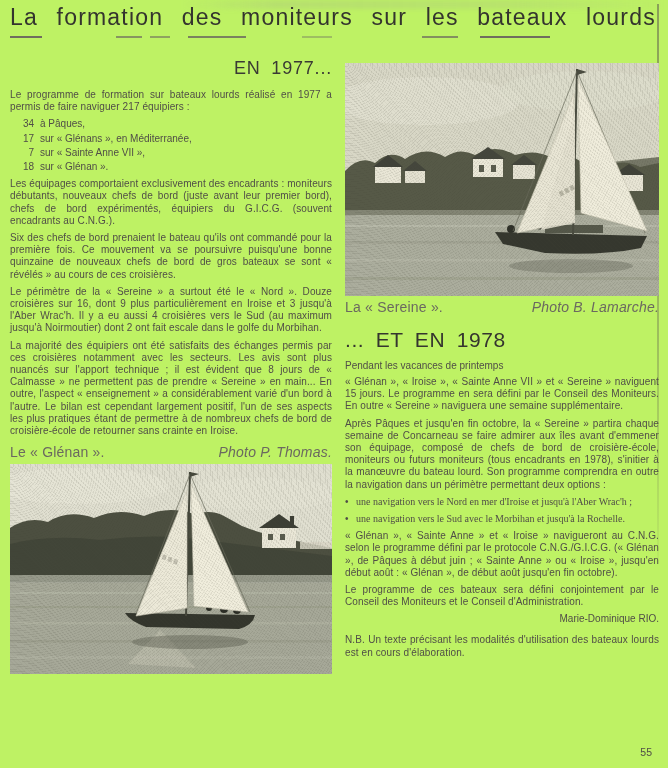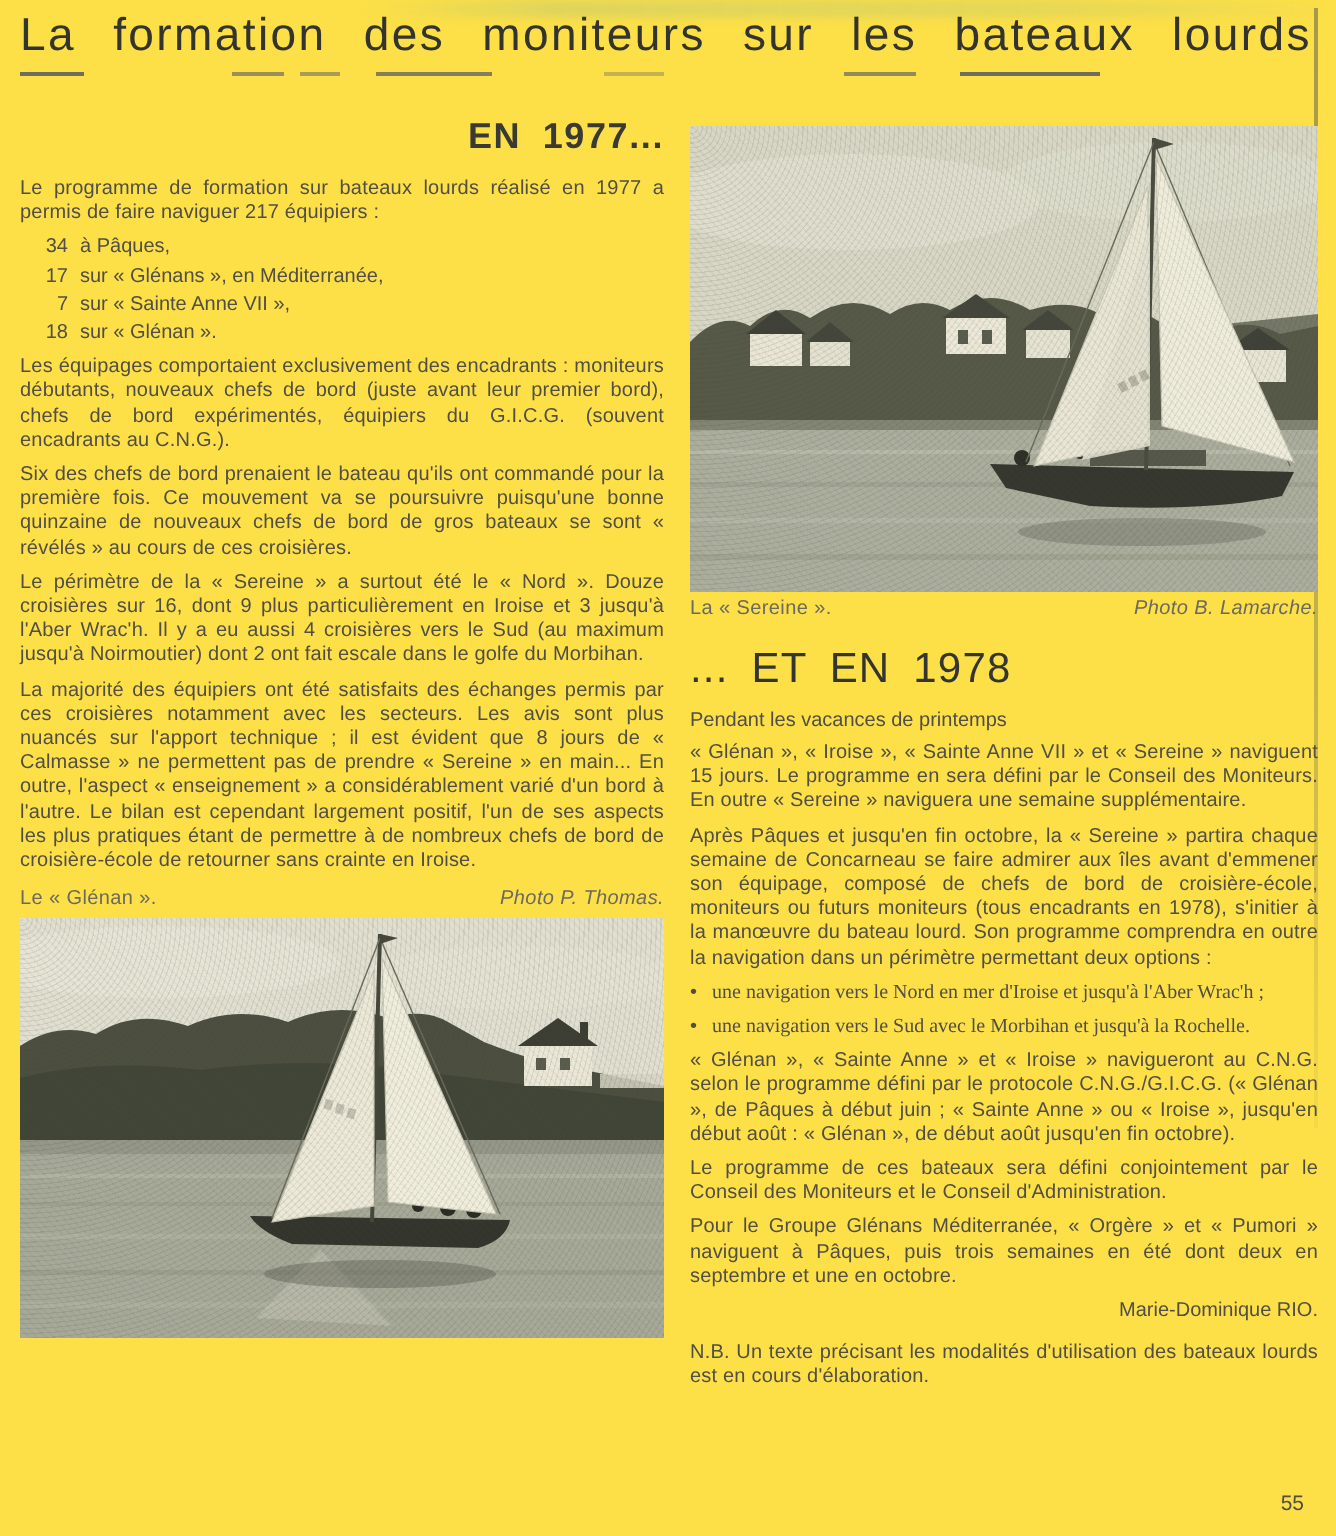--- a/index.html
+++ b/index.html
@@ -1,19 +1,19 @@
 <!DOCTYPE html>
 <html><head>
 <meta charset="utf-8">
 <style>
   html,body { margin:0; padding:0; }
   body { font-family:"Liberation Sans", sans-serif; background:#e8e4d2; }
   .page {
     position:relative; width:668px; height:768px;
-    background:#fde047; overflow:hidden;
+    background:#bef264; overflow:hidden;
   }
   
   .ghost-band {
     position:absolute; left:180px; top:0; width:480px; height:9px;
     background:linear-gradient(90deg, rgba(176,196,140,.0), rgba(170,192,130,.35) 20%, rgba(170,192,130,.28) 70%, rgba(176,196,140,.05));
     filter:blur(2px);
   }
   
   .edge-line {
     position:absolute; right:9px; top:4px; width:2px; height:560px;
@@ -22,42 +22,42 @@
   .title {
     position:absolute; left:10px; top:4px; width:650px;
     font-size:23px; font-weight:400; color:#34342e;
     letter-spacing:1.2px; word-spacing:11px; white-space:nowrap;
   }
   .title-rule { position:absolute; left:10px; top:36px; width:650px; height:3px; }
   .title-rule span { position:absolute; top:0; height:1.5px; background:#6f6d5e; }
   .col-left  { position:absolute; left:10px;  top:58px; width:322px; }
   .col-right { position:absolute; left:345px; top:63px; width:314px; }
   .h1977 {
-    text-align:right; font-size:18px; font-weight:700; color:#3a3a34;
+    text-align:right; font-size:18px; font-weight:400; color:#3a3a34;
     letter-spacing:.8px; word-spacing:5px; margin:0 0 10px 0;
   }
   .h1978 {
     font-size:21px; font-weight:400; color:#35352f;
     letter-spacing:.6px; word-spacing:5px; margin:13px 0 8px 0;
   }
   .sub { font-size:10px; color:#504e47; margin:0 0 5px 0; }
   .p {
     font-size:10px; line-height:12.2px; color:#504e47;
     text-align:justify; margin:0 0 5px 0; letter-spacing:.1px;
   }
   .list { margin:0 0 5px 0; }
   .row { display:flex; font-size:10px; line-height:12.2px; color:#504e47; margin:0 0 2px 0; }
   .num { width:24px; flex:none; text-align:right; margin-right:6px; }
   .txt { flex:1; text-align:justify; padding-left:22px; text-indent:-22px; }
   .bullet-row { display:flex; font-size:10px; line-height:12.2px; color:#504e47; margin:0 0 5px 0; }
   .bullet { width:11px; flex:none; }
   .btxt { flex:1; text-align:justify;font-family:Liberation Serif, serif; }
   .cap-row {
     display:flex; justify-content:space-between;
-    font-size:10px; color:#6b6960; letter-spacing:.2px;
+    font-size:14px; color:#6b6960; letter-spacing:.2px;
   }
   .credit { font-style:italic; }
   .photo { position:relative; margin-top:4px; }
   .photo svg { display:block; }
   .halftone {
     position:absolute; inset:0; pointer-events:none;
     background-image:
       repeating-radial-gradient(circle at 1px 1px, rgba(60,60,48,.10) 0 .6px, transparent .6px 2.4px),
       repeating-linear-gradient(45deg, rgba(80,80,66,.05) 0 1px, transparent 1px 3px);
   }
@@ -244,21 +244,20 @@
       <span class="bullet">•</span>
       <span class="btxt">une navigation vers le Nord en mer d'Iroise et jusqu'à l'Aber Wrac'h ;</span>
     </div>
     <div class="bullet-row">
       <span class="bullet">•</span>
       <span class="btxt">une navigation vers le Sud avec le Morbihan et jusqu'à la Rochelle.</span>
     </div>
 
     <p class="p">« Glénan », « Sainte Anne » et « Iroise » navigueront au C.N.G. selon le programme défini par le protocole C.N.G./G.I.C.G. (« Glénan », de Pâques à début juin ; « Sainte Anne » ou « Iroise », jusqu'en début août : « Glénan », de début août jusqu'en fin octobre).</p>
     <p class="p">Le programme de ces bateaux sera défini conjointement par le Conseil des Moniteurs et le Conseil d'Administration.</p>
-    <p class="p">Pour le Groupe Glénans Méditerranée, « Orgère » et « Pumori » naviguent à Pâques, puis trois semaines en été dont deux en septembre et une en octobre.</p>
 
     <div class="sig">Marie-Dominique RIO.</div>
 
     <p class="p nb">N.B. Un texte précisant les modalités d'utilisation des bateaux lourds est en cours d'élaboration.</p>
   </div>
 
   <div class="pagenum">55</div>
 </div>
 
 </body></html>

